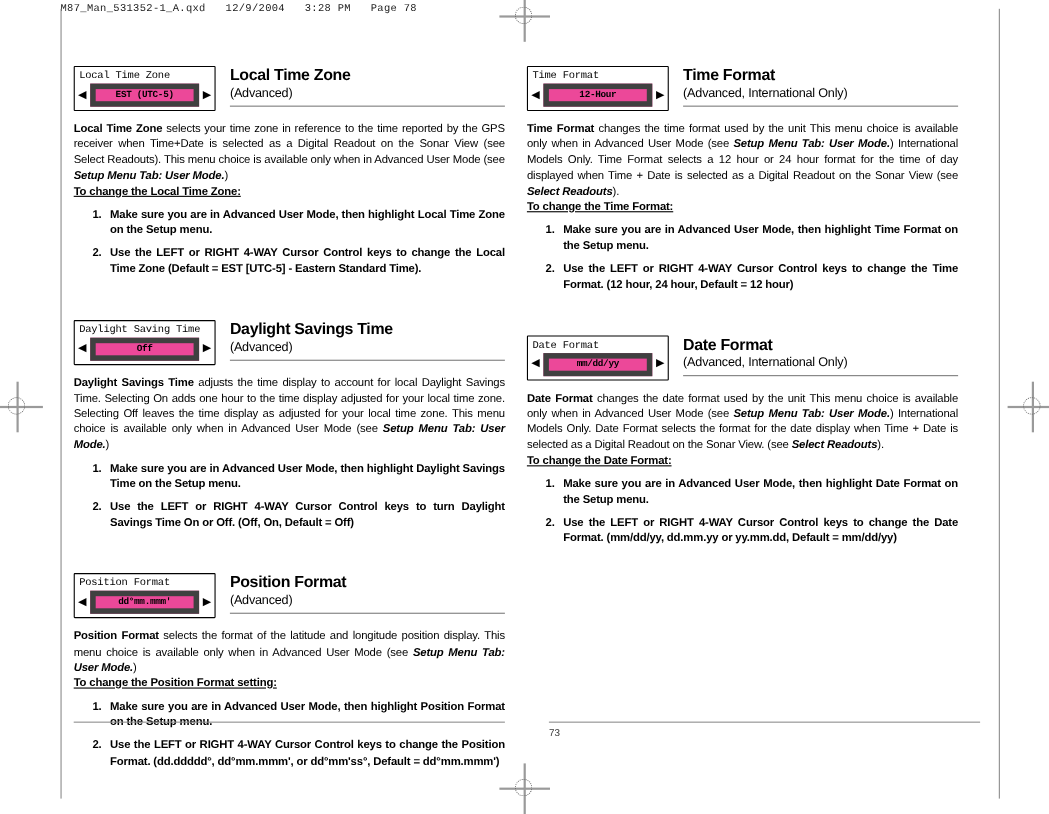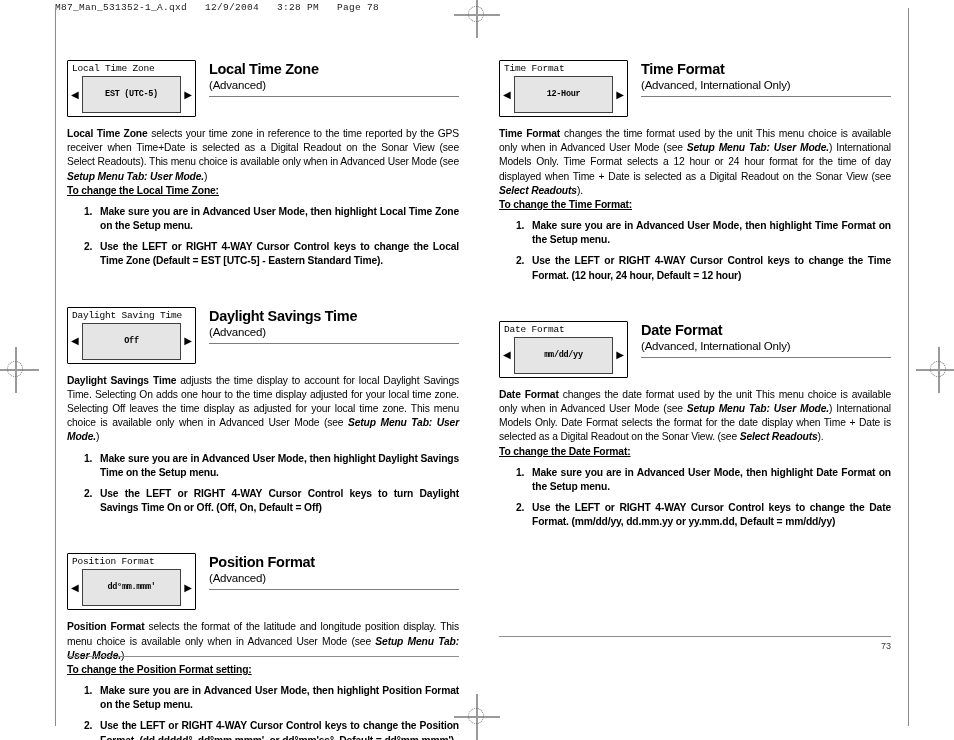--- a/index.html
+++ b/index.html
@@ -59,21 +59,21 @@
   .rm-leftm  { left: -7px;  top: 347px; }
   .rm-rightm { left: 916px; top: 347px; }
 
   
   .page {
     position: absolute;
     top: 60px;
     width: 392px;
   }
   .page-left  { left: 67px; }
-  .page-right { left: 499px; }
+  .page-right { left: 479px; }
 
   
   .section { margin-bottom: 0; }
 
   .section-head {
     display: flex;
     align-items: flex-start;
   }
 
   
@@ -103,30 +103,30 @@
     margin-top: 1px;
   }
   .lcd-arrow {
     font-size: 10px;
     line-height: 10px;
     color: #000;
   }
   .lcd-value {
     flex: 1;
     text-align: center;
-    background: #e5e5e5;
-    border: 1px solid #404040;
+    background: #ec4899;
+    border: 5px solid #404040;
     font-family: "Liberation Mono", monospace;
     font-size: 8.5px;
     line-height: 11px;
     font-weight: bold;
     color: #000;
     letter-spacing: -0.3px;
     white-space: nowrap;
-    padding: 12px 2px;
+    padding: 0 2px;
     box-sizing: border-box;
   }
 
   .head-text {
     margin-left: 13px;
     flex: 1;
     padding-top: 1px;
   }
   .head-title {
     font-family: "Liberation Sans", sans-serif;
@@ -192,21 +192,21 @@
   }
   .footer-rule {
     border-top: 1.2px solid #8e8e8e;
   }
   .footer-num {
     font-size: 9px;
     color: #3a3a3a;
     margin-top: 4px;
   }
   .footer-left  { left: 67px;  top: 656px; text-align: left; }
-  .footer-right { left: 499px; top: 636px; text-align: right; }
+  .footer-right { left: 499px; top: 656px; text-align: left; }
 
   
   .gap-a { height: 38px; }
   .gap-b { height: 38px; }
 </style>
 </head>
 <body>
 
 <div class="prepress-header">M87_Man_531352-1_A.qxd   12/9/2004   3:28 PM   Page 78</div>
 <div class="trim-line trim-left"></div>

